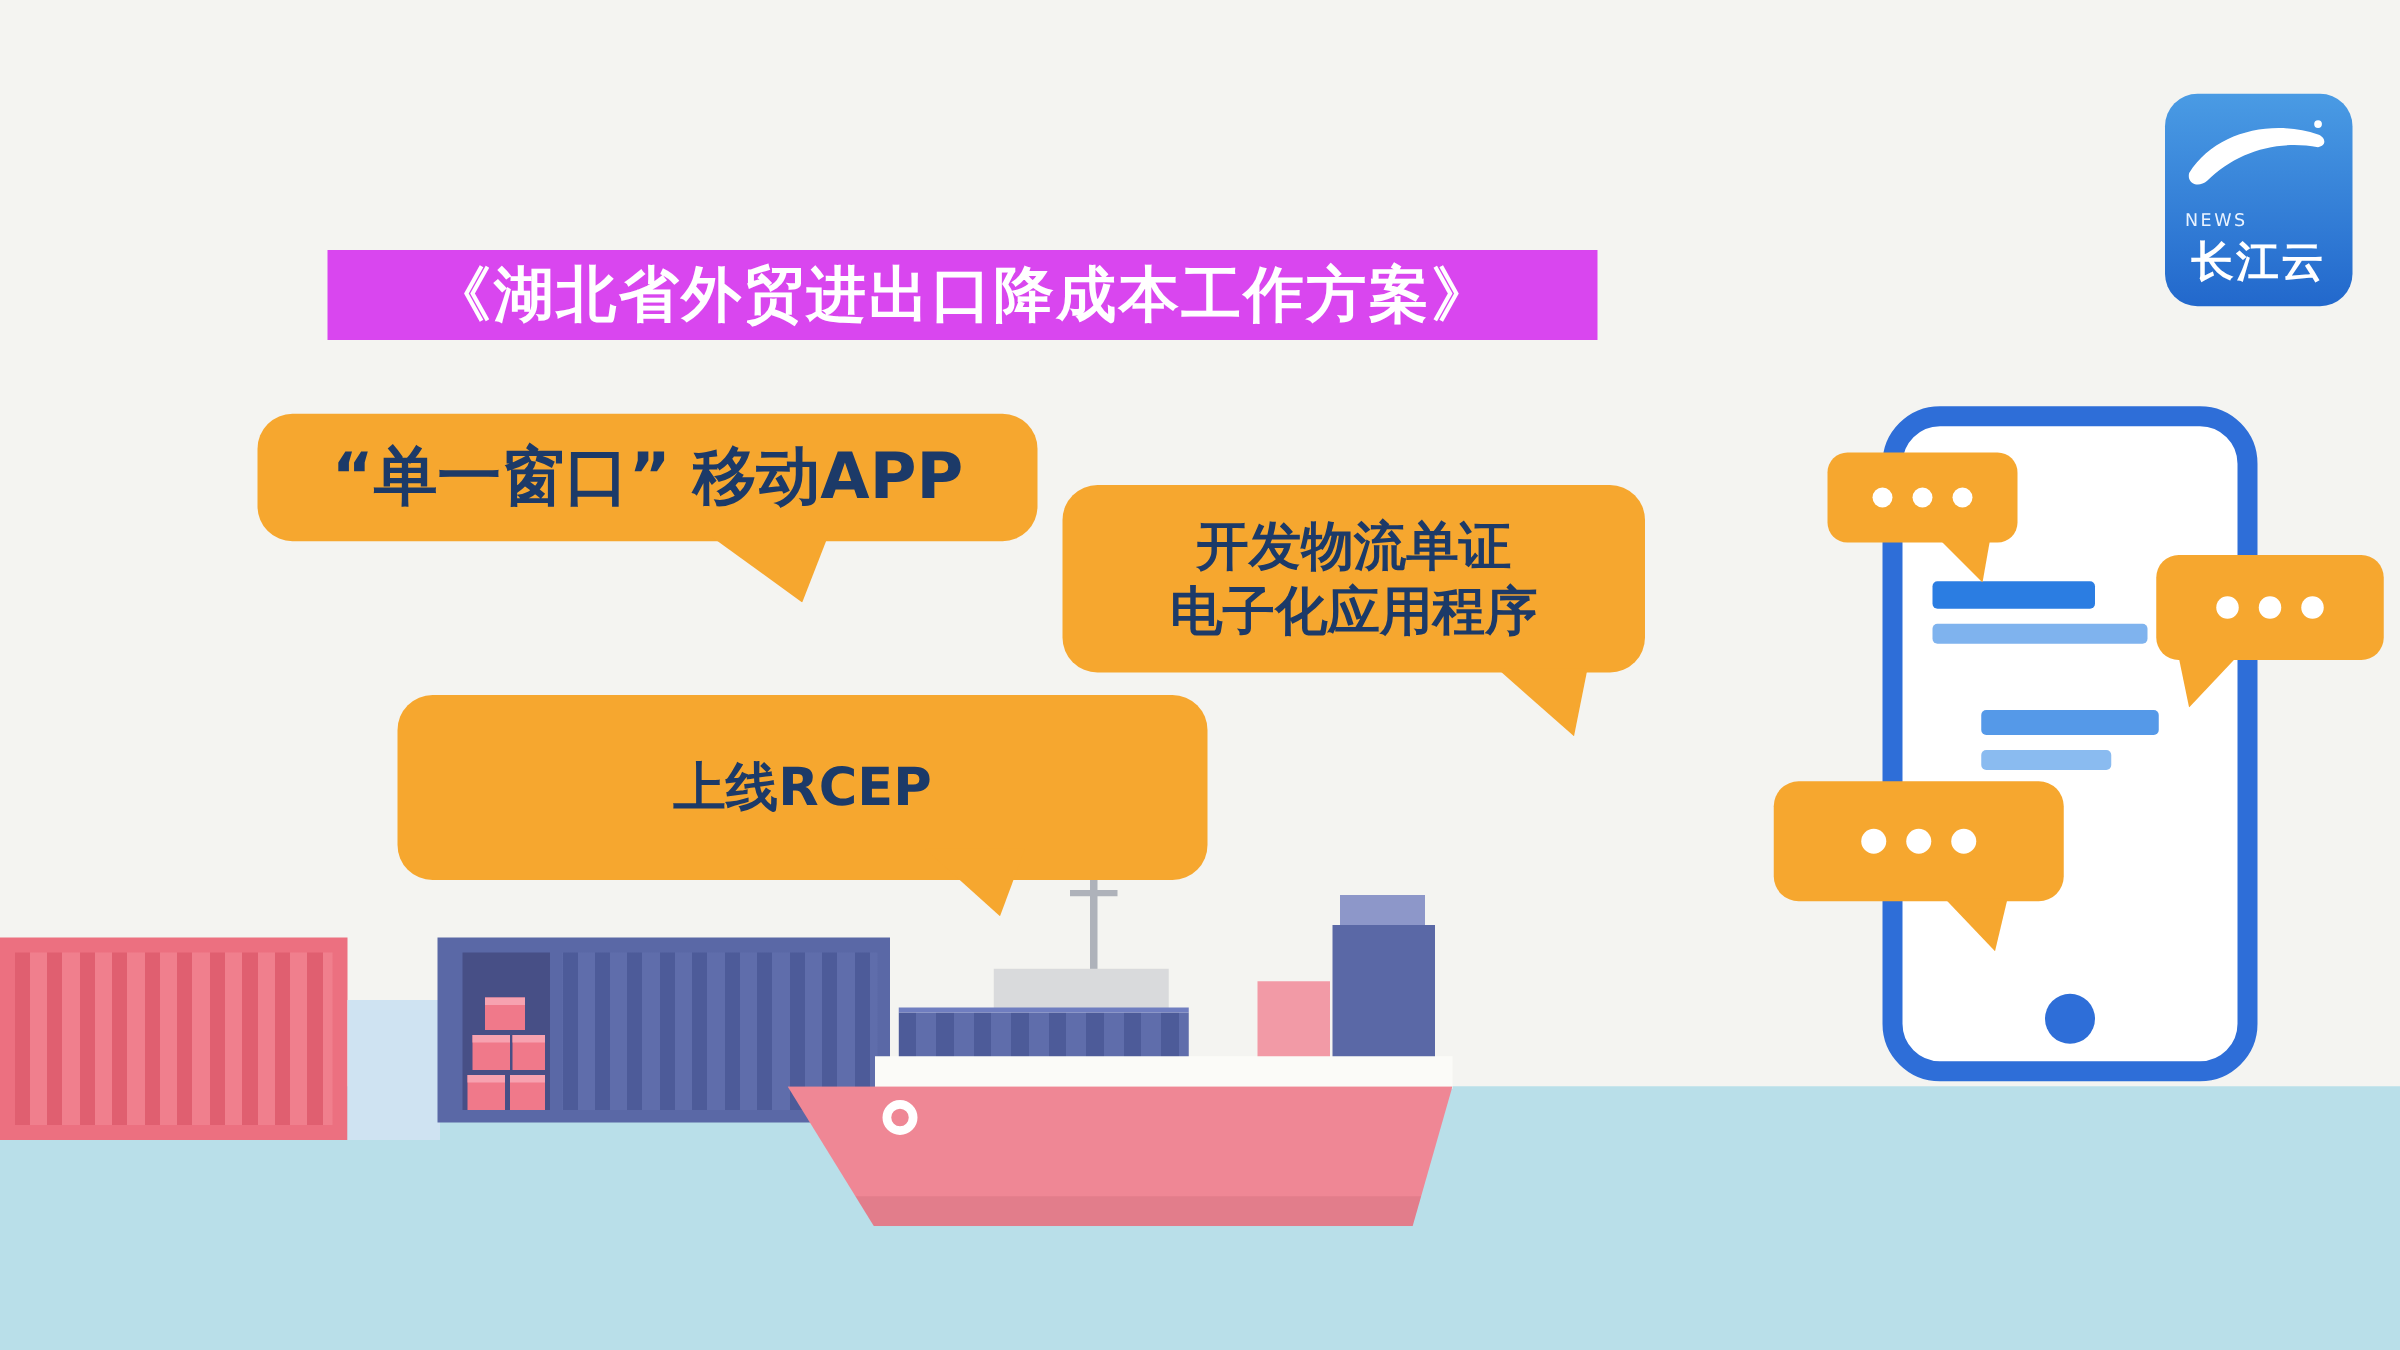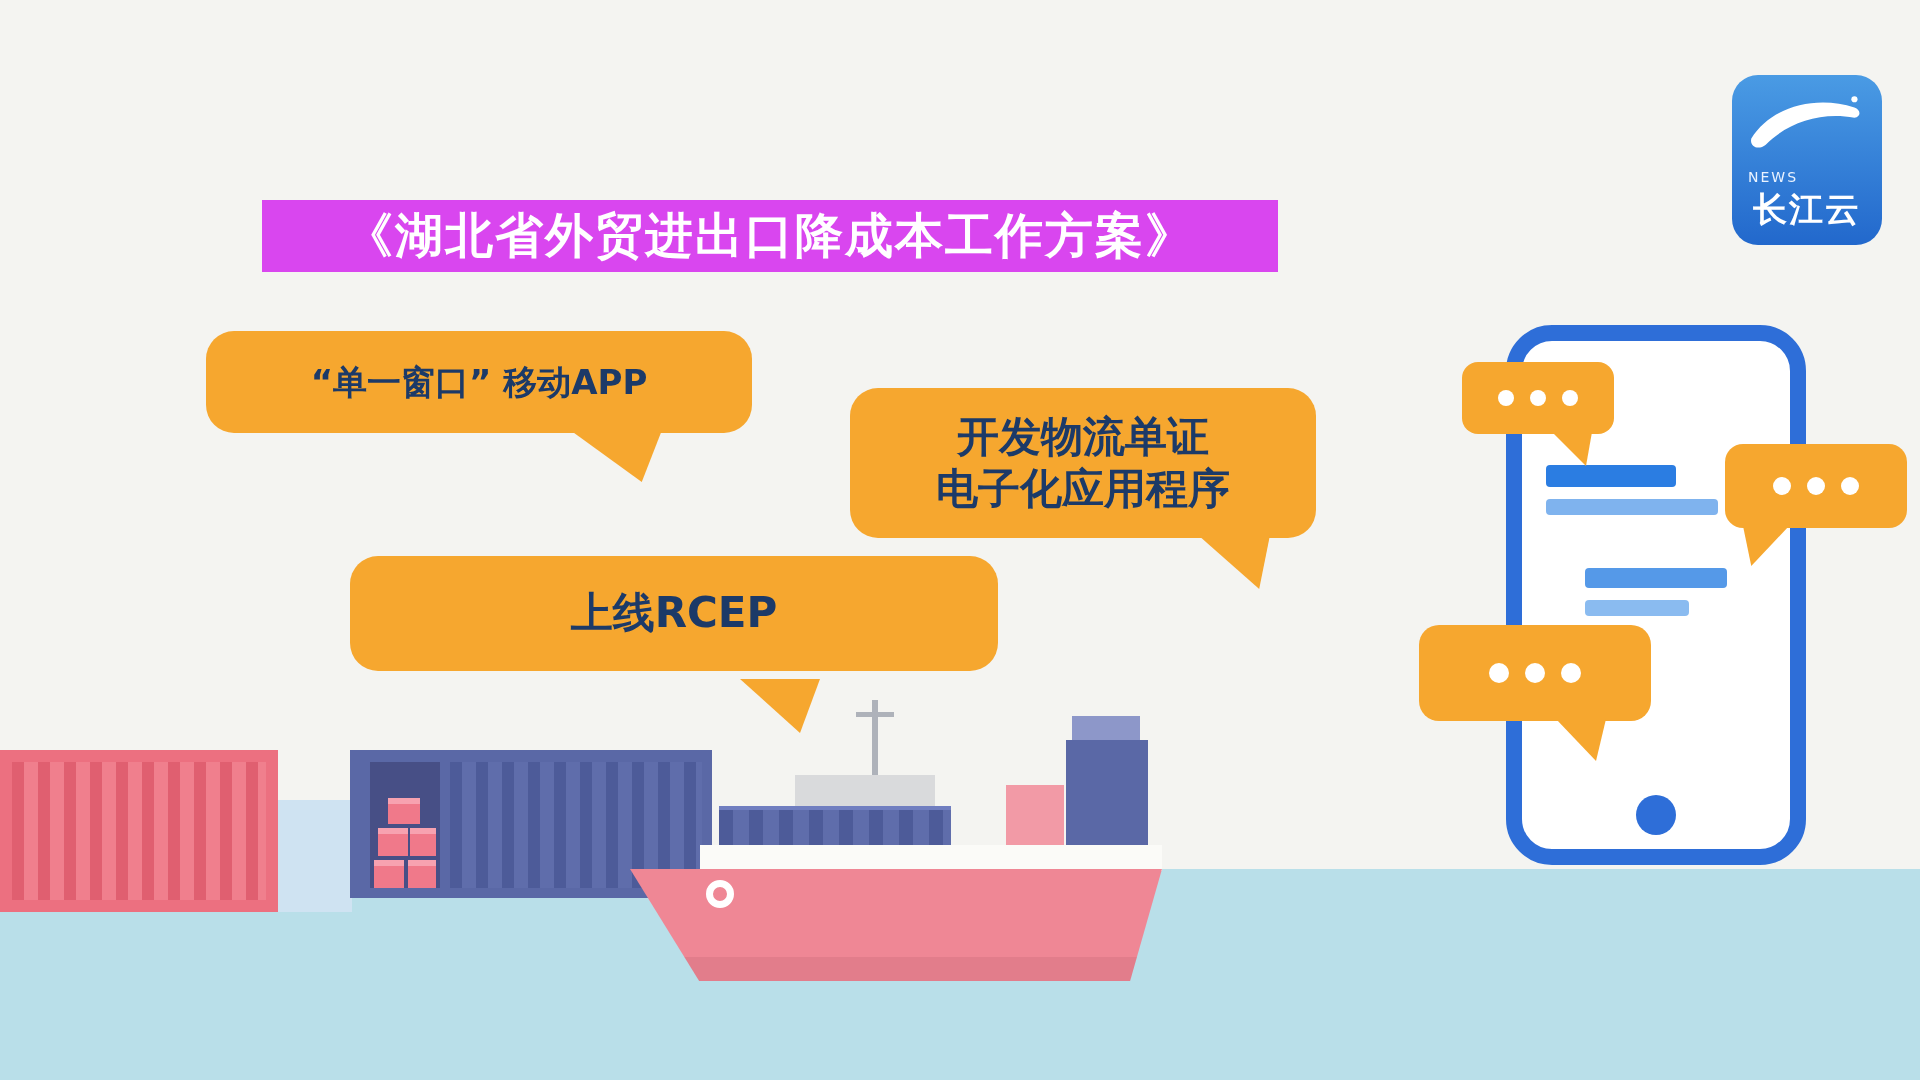--- a/index.html
+++ b/index.html
@@ -23,27 +23,27 @@
   }
   .banner span { color:#ffffff; font-size:48px; font-weight:bold; letter-spacing:2px; white-space:nowrap; }
 
   
   .callout {
     position:absolute; background:#f6a72f; border-radius:28px;
     color:#1c3a68; font-weight:bold; text-align:center;
     display:flex; flex-direction:column; align-items:center; justify-content:center;
     z-index:5; line-height:1.25;
   }
-  .co-app  { left:206px; top:331px; width:546px; height:102px; font-size:34px; }
+  .co-app  { left:206px; top:331px; width:624px; height:102px; font-size:51px; }
   .co-app-tail { left:570px; top:430px; width:92px; height:52px;
                  clip-path:polygon(0 0,100% 0,78% 100%); }
   .co-log  { left:850px; top:388px; width:466px; height:150px; font-size:42px; }
   .co-log-tail { left:1198px; top:535px; width:72px; height:54px;
                  clip-path:polygon(0 0,100% 0,85% 100%); }
-  .co-rcep { left:318px; top:556px; width:648px; height:115px; font-size:42px;margin-left:32px; }
+  .co-rcep { left:318px; top:556px; width:648px; height:148px; font-size:42px; }
   .co-rcep-tail { left:740px; top:679px; width:80px; height:54px;
                   clip-path:polygon(0 0,100% 0,75% 100%); }
 
   
   .phone {
     position:absolute; left:1506px; top:325px; width:300px; height:540px;
     border:16px solid #2e6ed8; border-radius:46px; background:#ffffff; z-index:2;
   }
   .home-btn {
     position:absolute; left:50%; transform:translateX(-50%); bottom:14px;

